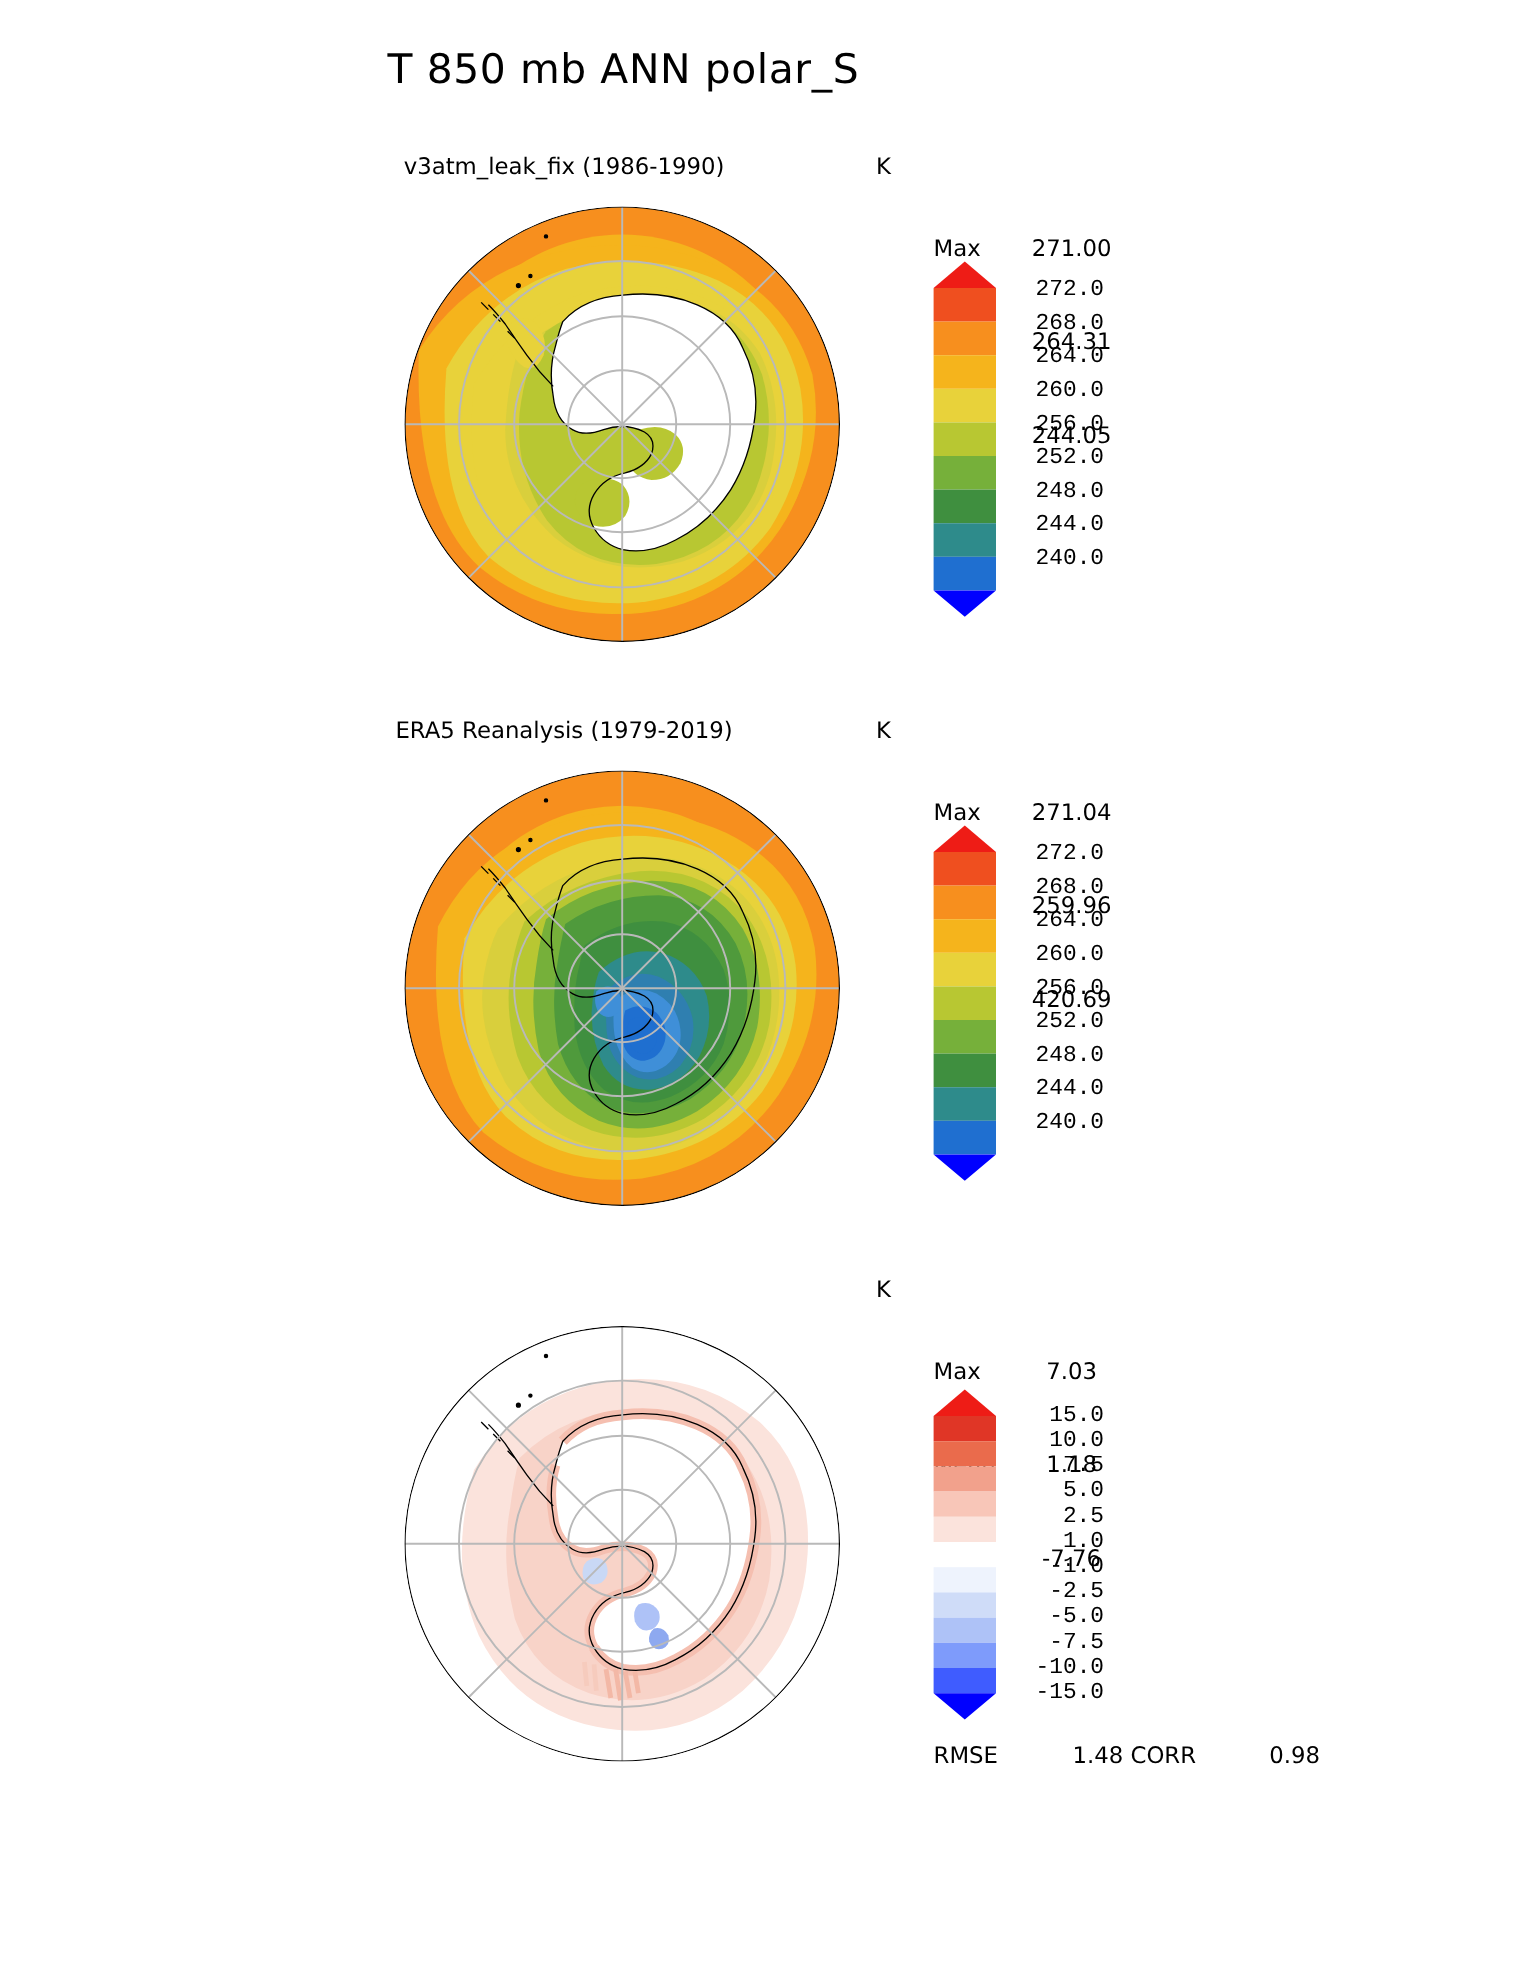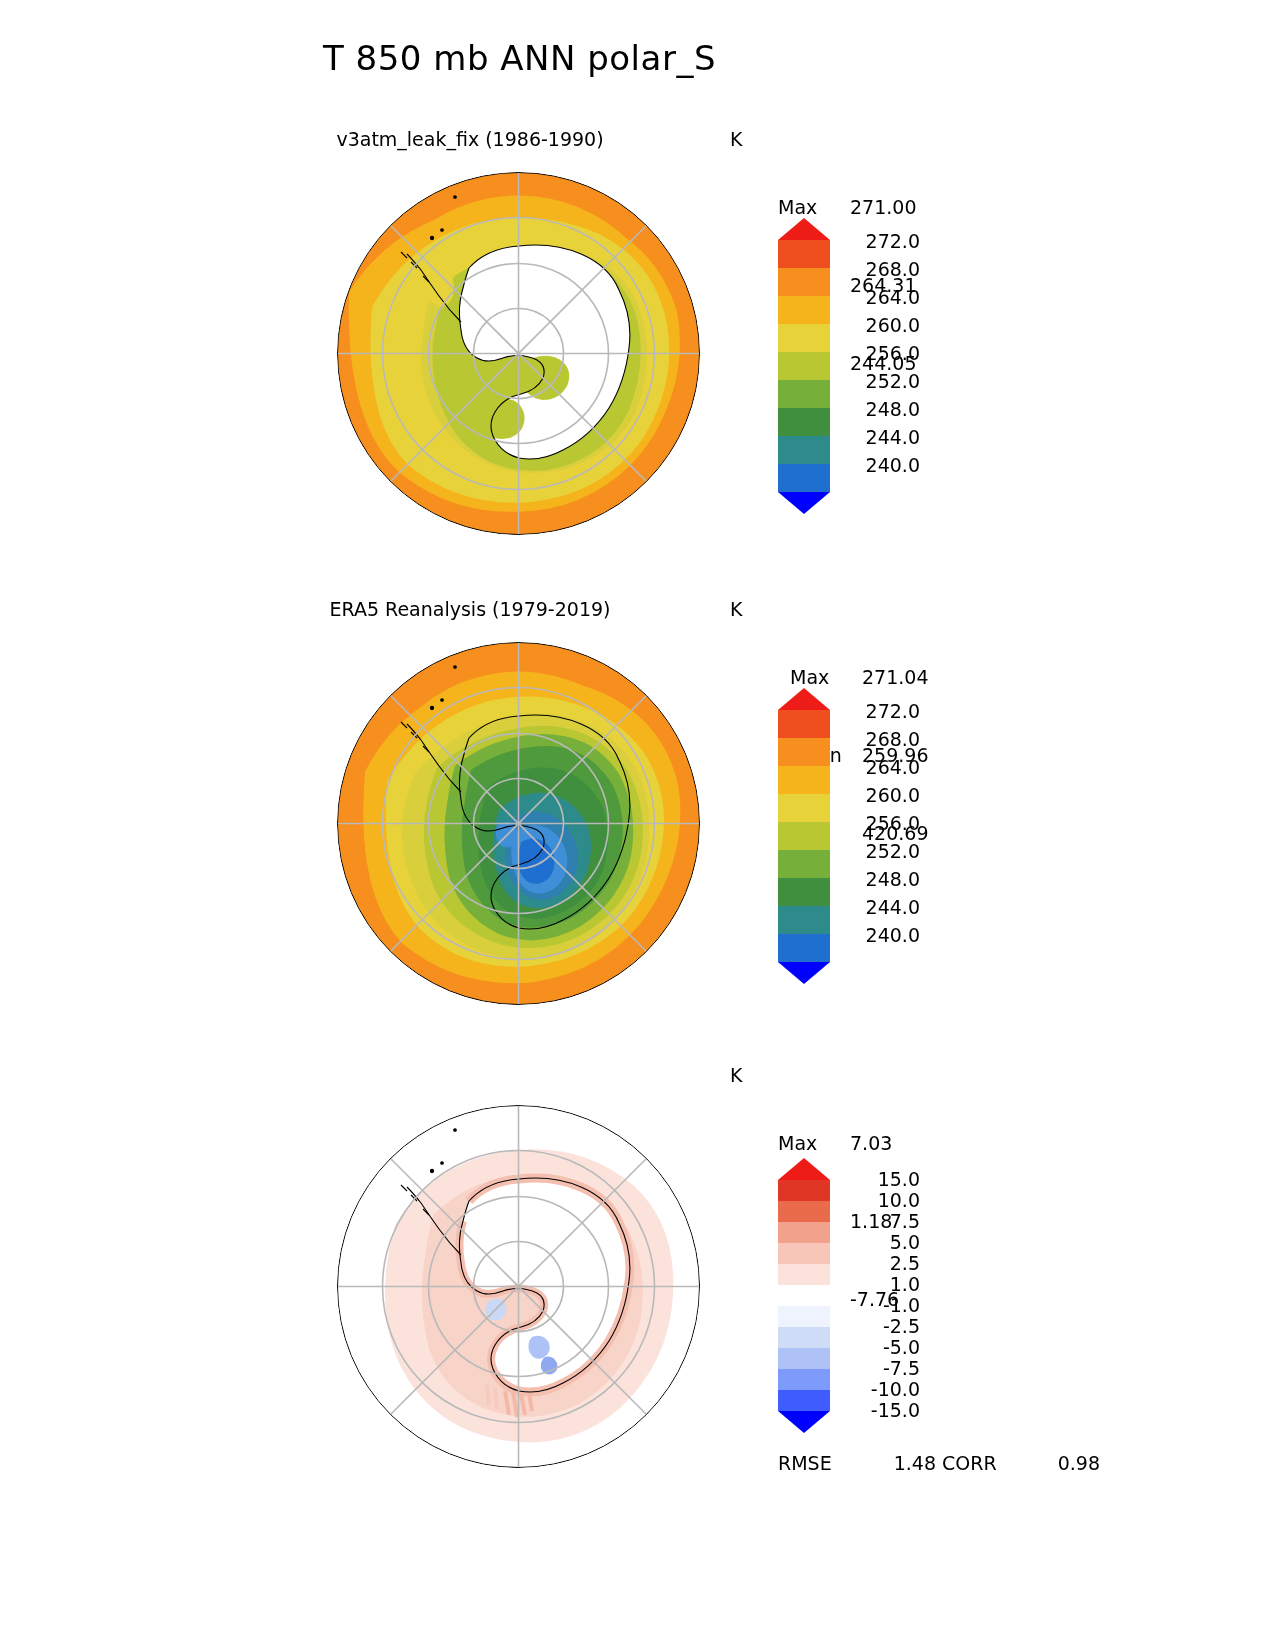--- a/index.html
+++ b/index.html
@@ -49,21 +49,21 @@
   }
 
   .stats {
     position: absolute;
     font-size: 19px;
     line-height: 26px;
     white-space: pre;
   }
   .stats .row { display: block; }
   .stats .lbl { display: inline-block; width: 72px; }
-  .stats .val { display: inline-block; width: 86px; text-align: left; }
+  .stats .val { display: inline-block; width: 86px; text-align: center; }
 
   
   .map {
     position: absolute;
     border-radius: 50%;
     overflow: hidden;
   }
   .map .disk {
     position: absolute;
     left: 0; top: 0;
@@ -99,20 +99,21 @@
   .cbar .cap-bot { border-top-width: 22px; border-top-style: solid; }
   .cbar-ticks {
     position: absolute;
     font-size: 19px;
   }
   .cbar-ticks .tk {
     position: absolute;
     text-align: right;
     width: 80px;
     white-space: nowrap;
+    font-family: Liberation Mono, monospace;
   }
   .footer-stats {
     position: absolute;
     font-size: 19px;
     line-height: 26px;
   }
   .footer-stats .lbl { display: inline-block; width: 72px; }
   .footer-stats .val { display: inline-block; width: 86px; text-align: right; }
   svg { display: block; }
 </style>
@@ -205,21 +206,21 @@
     <span class="tk" style="left:10px; top:236px;">240.0</span>
   </div>
 </div>
 
 <div class="panel panel-2">
 
   <div class="panel-title small" style="left:240px; top:18px; width:460px;">ERA5 Reanalysis (1979-2019)</div>
 
   <div class="units-label" style="left:730px; top:18px;">K</div>
 
-  <div class="stats" style="left:778px; top:32px;padding-left:12px;">
+  <div class="stats" style="left:778px; top:32px;">
     <span class="row"><span class="lbl">Max</span><span class="val">271.04</span></span>
     <span class="row"><span class="lbl">Mean</span><span class="val">259.96</span></span>
     <span class="row"><span class="lbl">Min</span><span class="val">420.69</span></span>
   </div>
 
   <div class="map" style="left:337px; top:62px; width:363px; height:363px;">
     <svg class="disk" viewBox="0 0 363 363">
       <defs>
         <clipPath id="clipO">
             <circle cx="181.5" cy="181.5" r="181"></circle>

